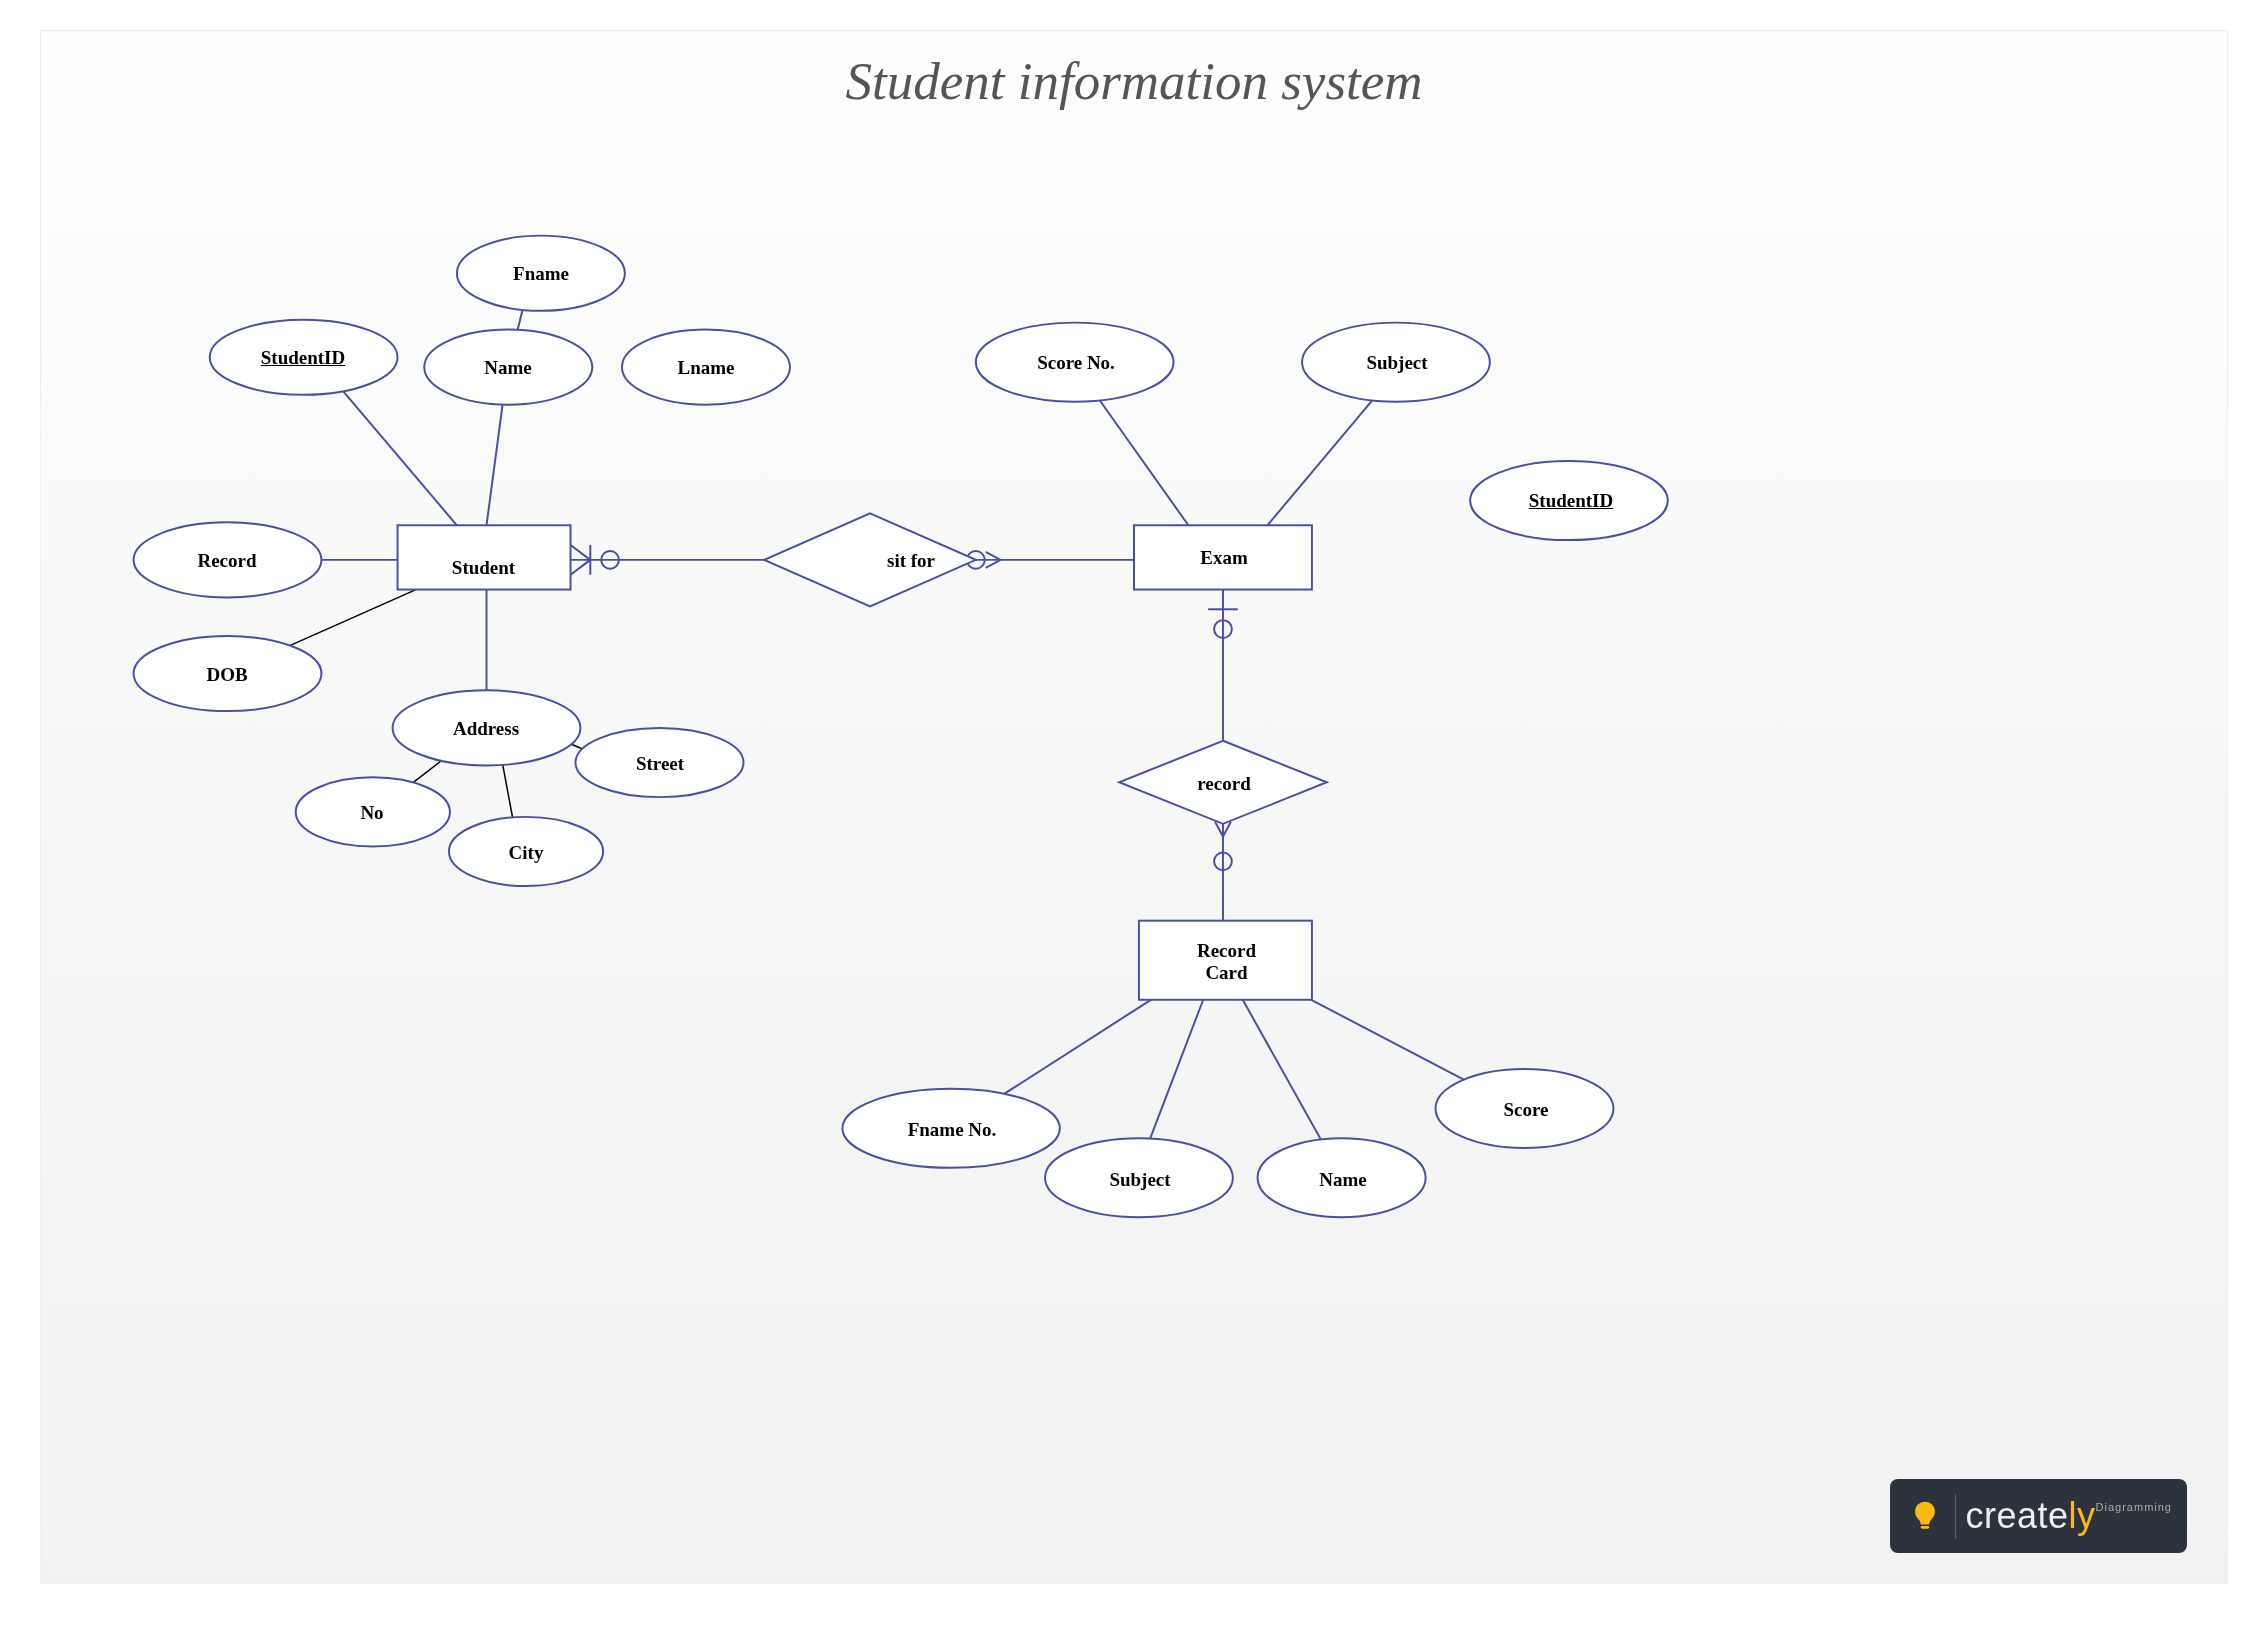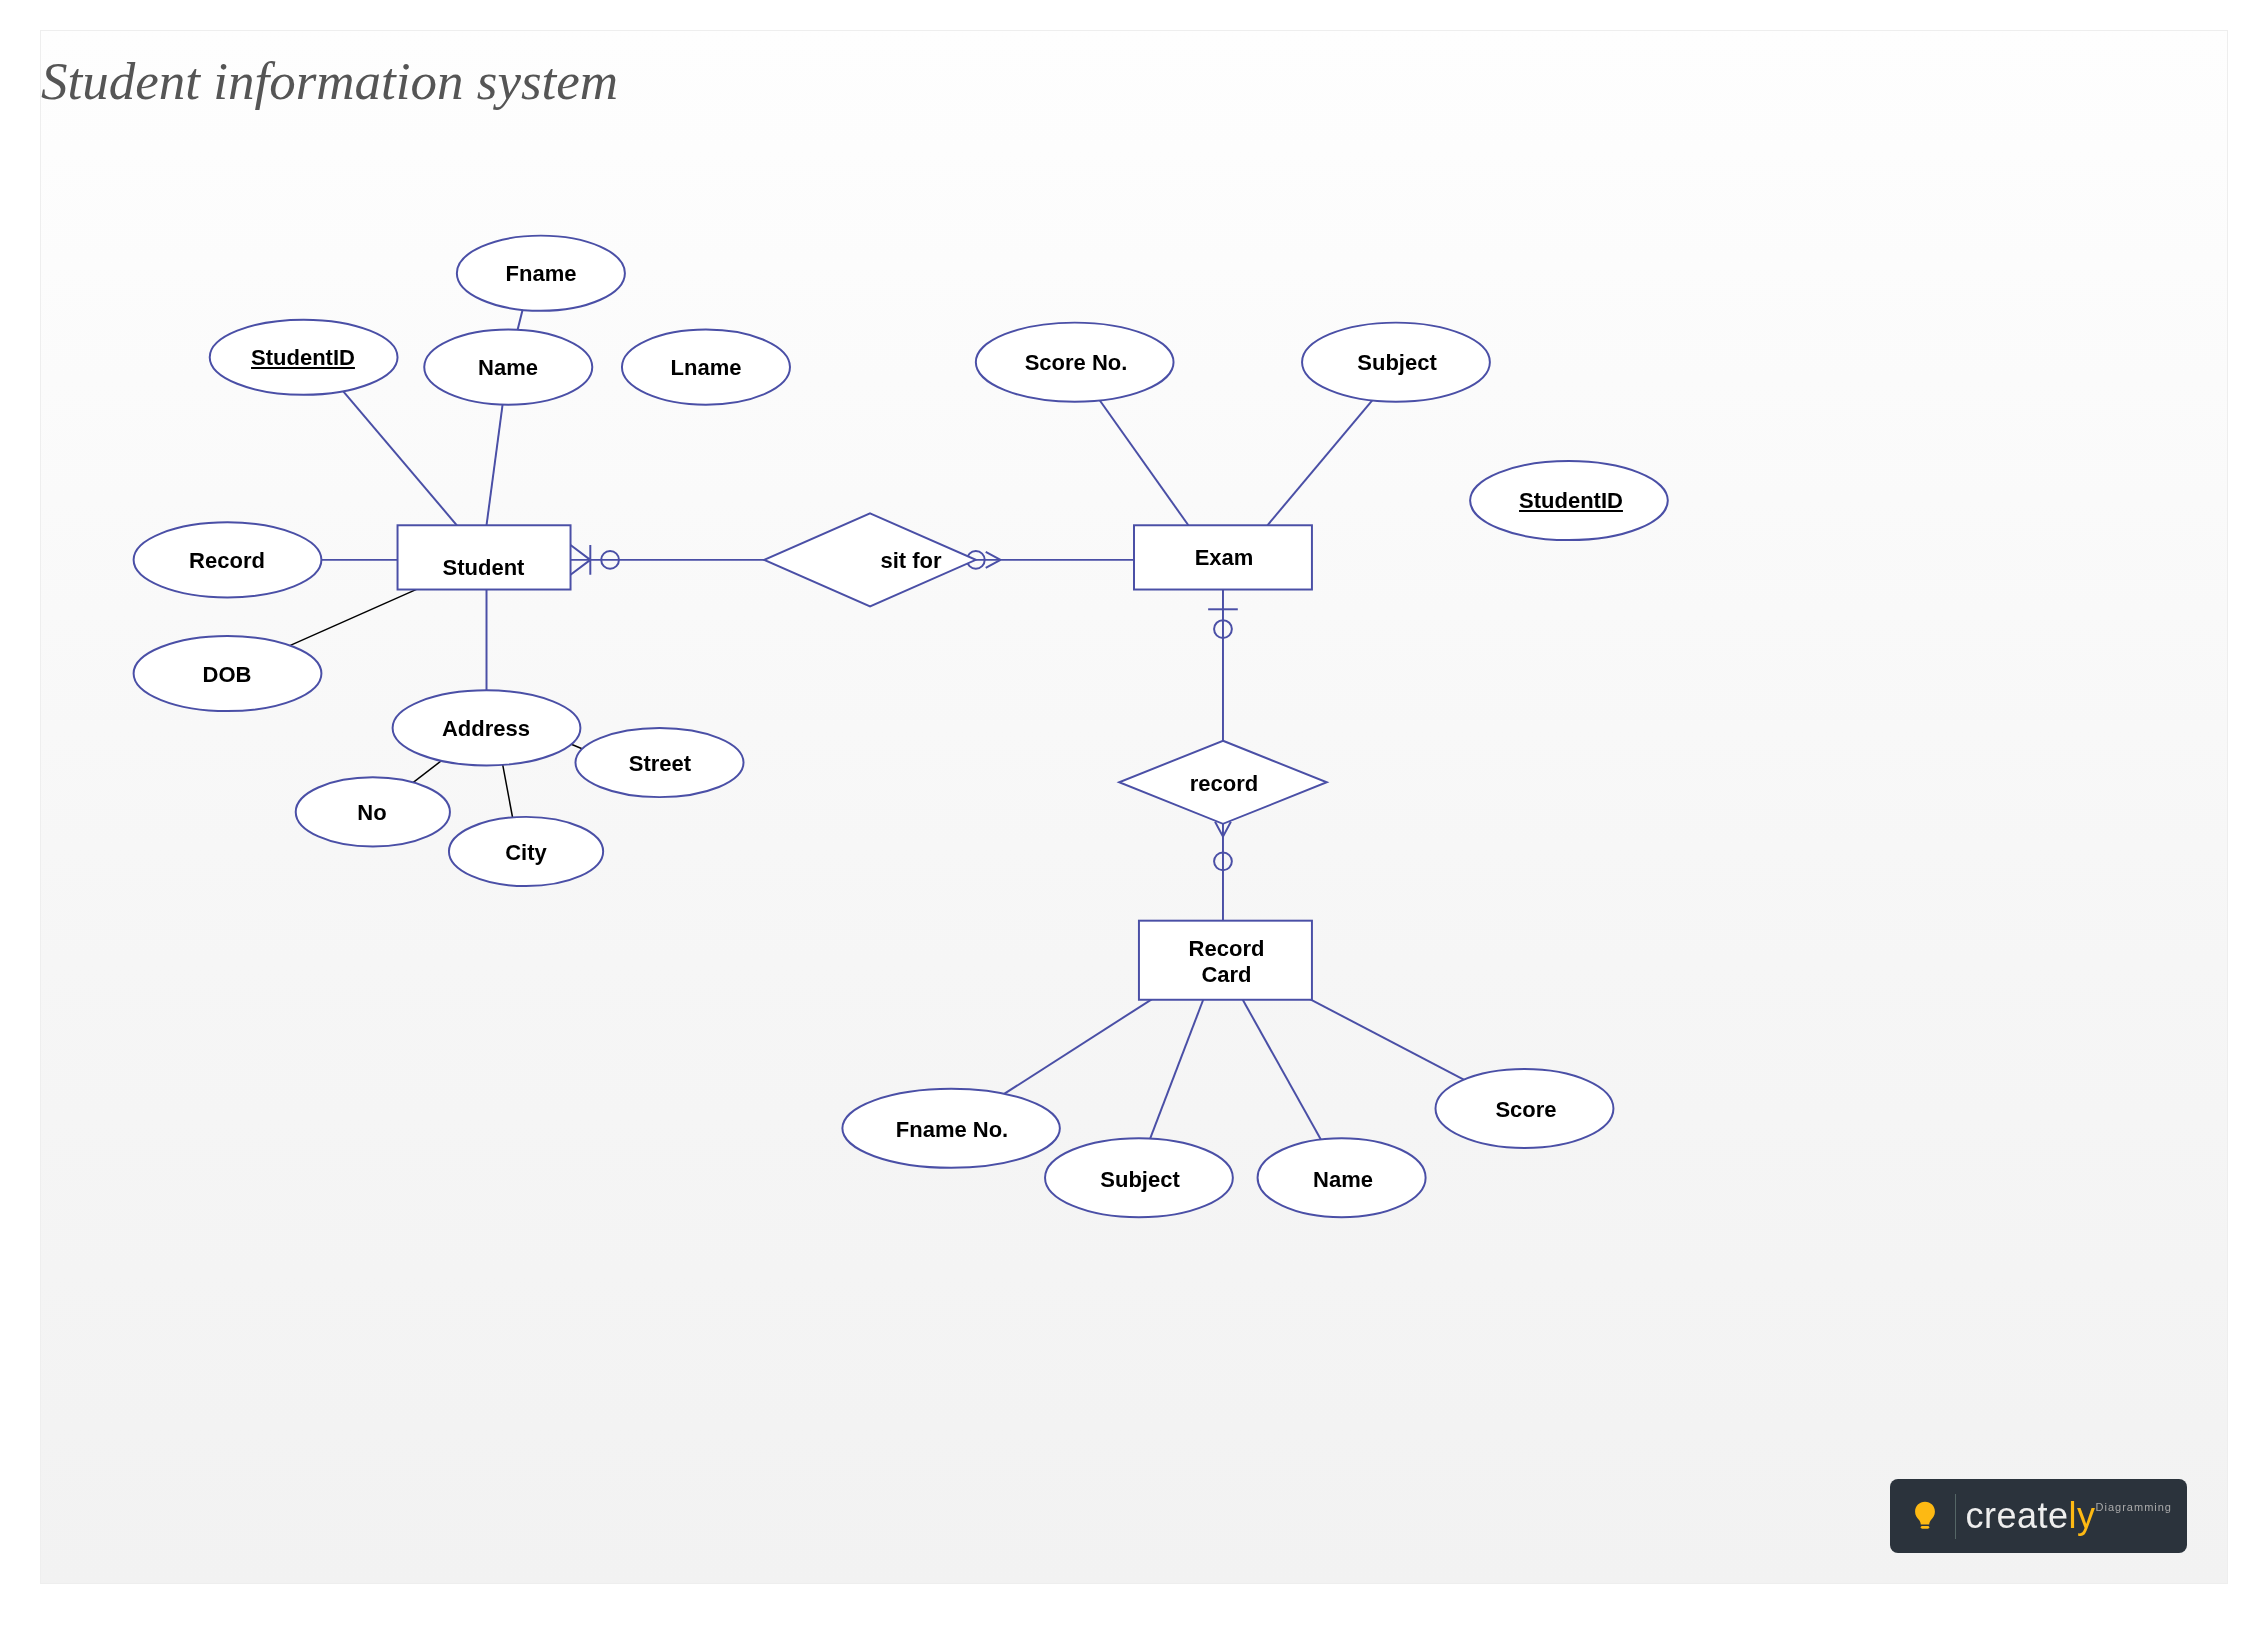--- a/index.html
+++ b/index.html
@@ -13,38 +13,39 @@
     .canvas {
       position: absolute;
       left: 40px; top: 30px;
       width: 2188px; height: 1554px;
       background: linear-gradient(to bottom, #fefefe 0%, #f6f6f6 60%, #f2f2f2 100%);
       border: 1px solid #eee;
     }
     .title {
       position: absolute;
       width: 100%;
-      text-align: left;
+      text-align: center;
       top: 20px;
       font-size: 53px;
       font-style: italic;
       color: #555;
       font-family: Georgia, serif;
     }
     svg.diagram { position: absolute; left: 0; top: 0; width: 100%; height: 100%; }
     .label {
       position: absolute;
-      font-size: 22px;
+      font-size: 19px;
       font-weight: bold;
       color: #000;
       text-align: center;
       display: flex;
       align-items: center;
       justify-content: center;
       pointer-events: none;
+      font-family: Liberation Serif, serif;
     }
     .label.underline { text-decoration: underline; }
     .logo {
       position: absolute;
       right: 40px; bottom: 30px;
       width: 297px; height: 74px;
       background: #2b333c;
       border-radius: 8px;
       display: flex;
       align-items: center;

